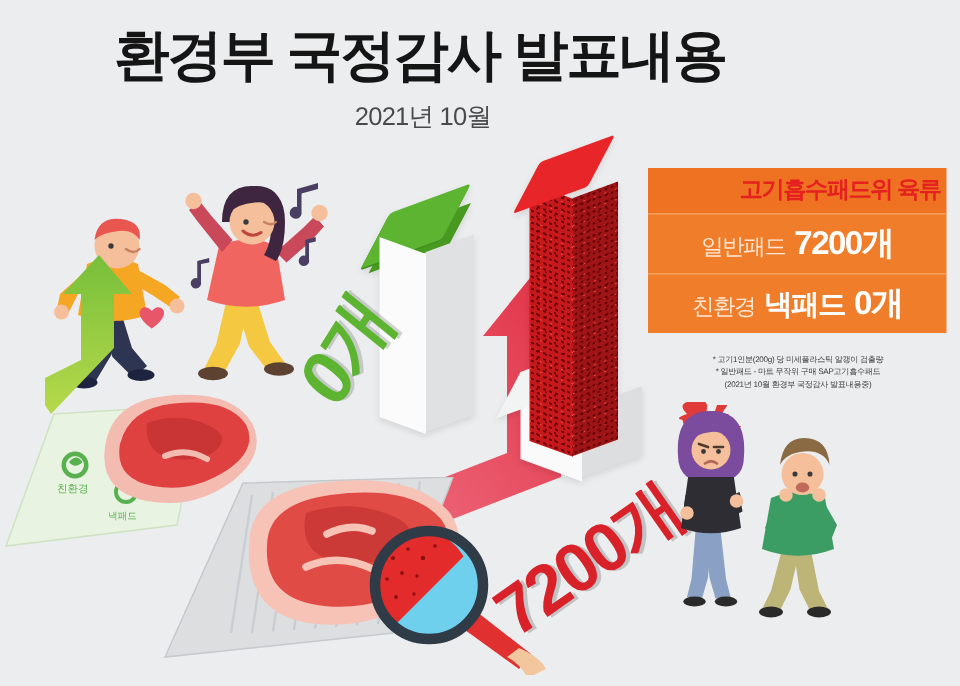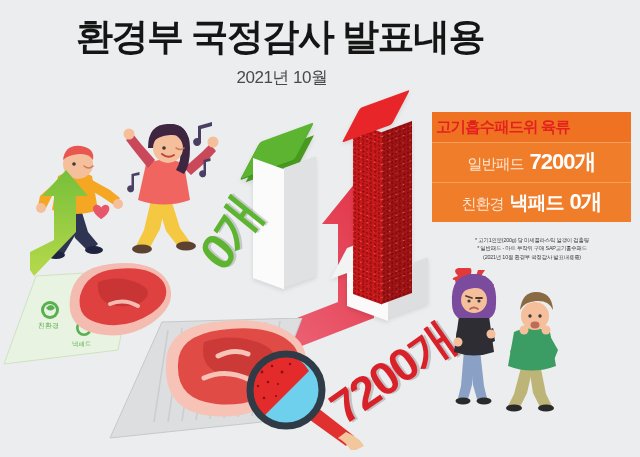--- a/index.html
+++ b/index.html
@@ -18,21 +18,21 @@
     line-height:1;
   }
   .subtitle{
     position:absolute;left:0;top:66px;width:564px;text-align:center;
     font-size:17px;color:#4a4a4a;letter-spacing:-0.5px;
   }
 
   
   .panel{position:absolute;left:432px;top:112px;width:199px;}
   .panel-head{
-    background:#ef7222;padding:6px 4px 7px;text-align:left;
+    background:#ef7222;padding:6px 4px 7px;text-align:right;
     border-bottom:1px solid #f4a05a;
   }
   .panel-head div{
     color:#e5211f;font-size:15.5px;font-weight:bold;letter-spacing:-1px;
     line-height:1.12;white-space:nowrap;
   }
   .panel-row{
     background:#f07d2a;display:flex;align-items:baseline;justify-content:center;
     gap:6px;padding:4px 6px 5px;border-bottom:1px solid #f4a05a;
   }

